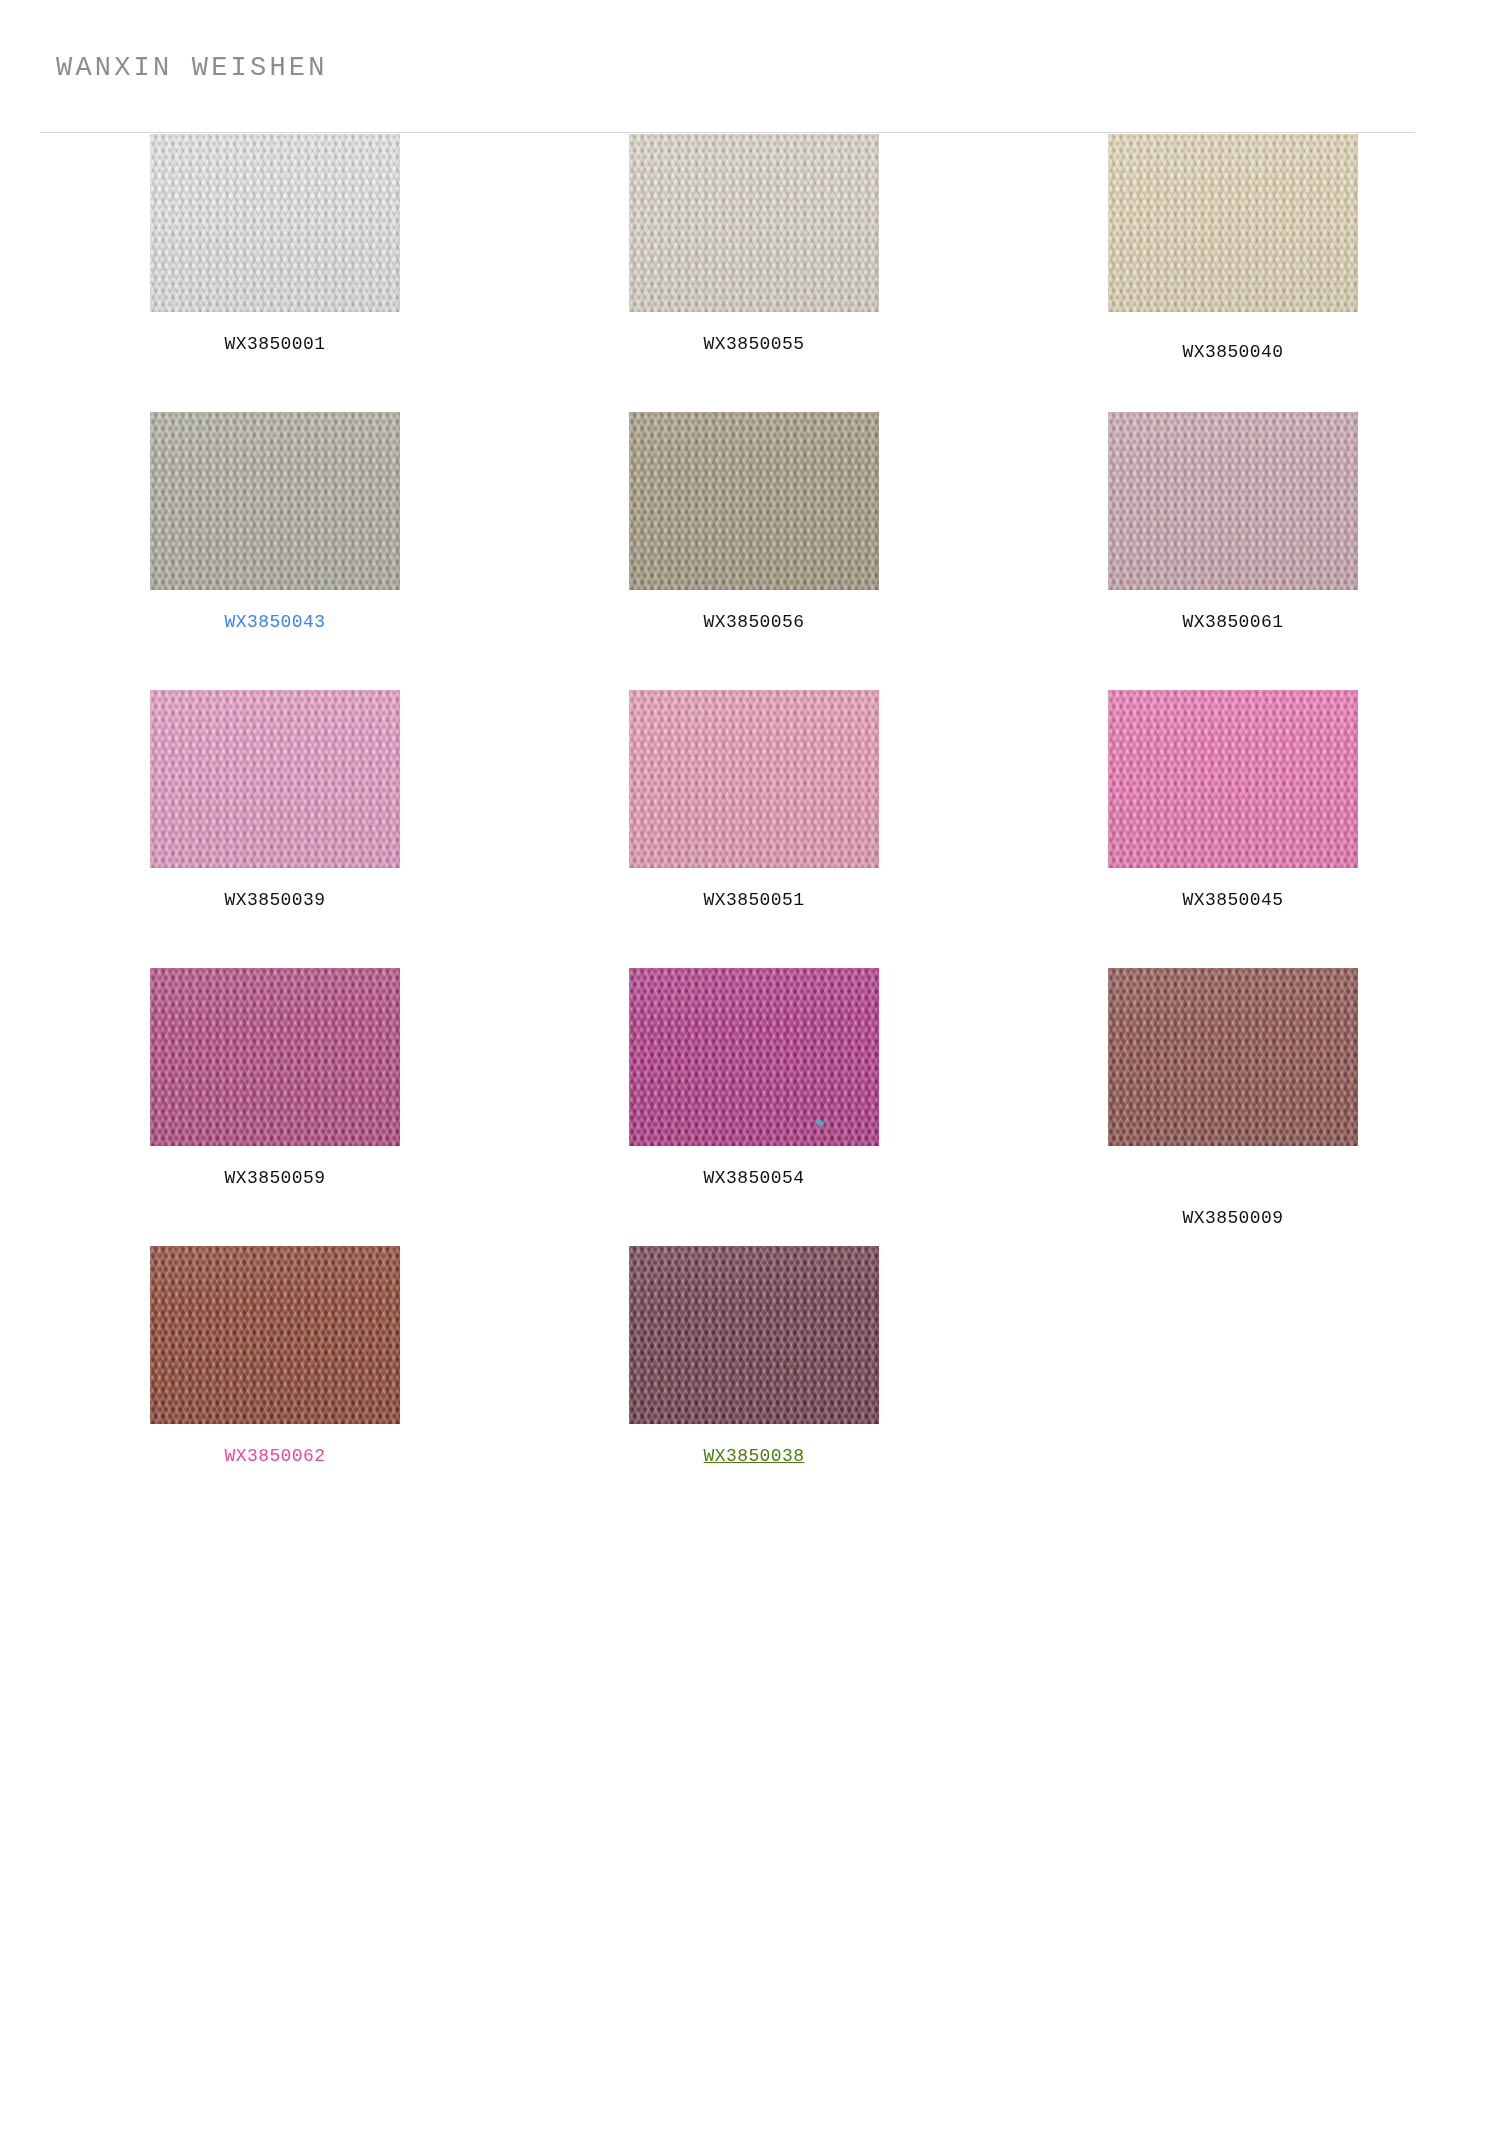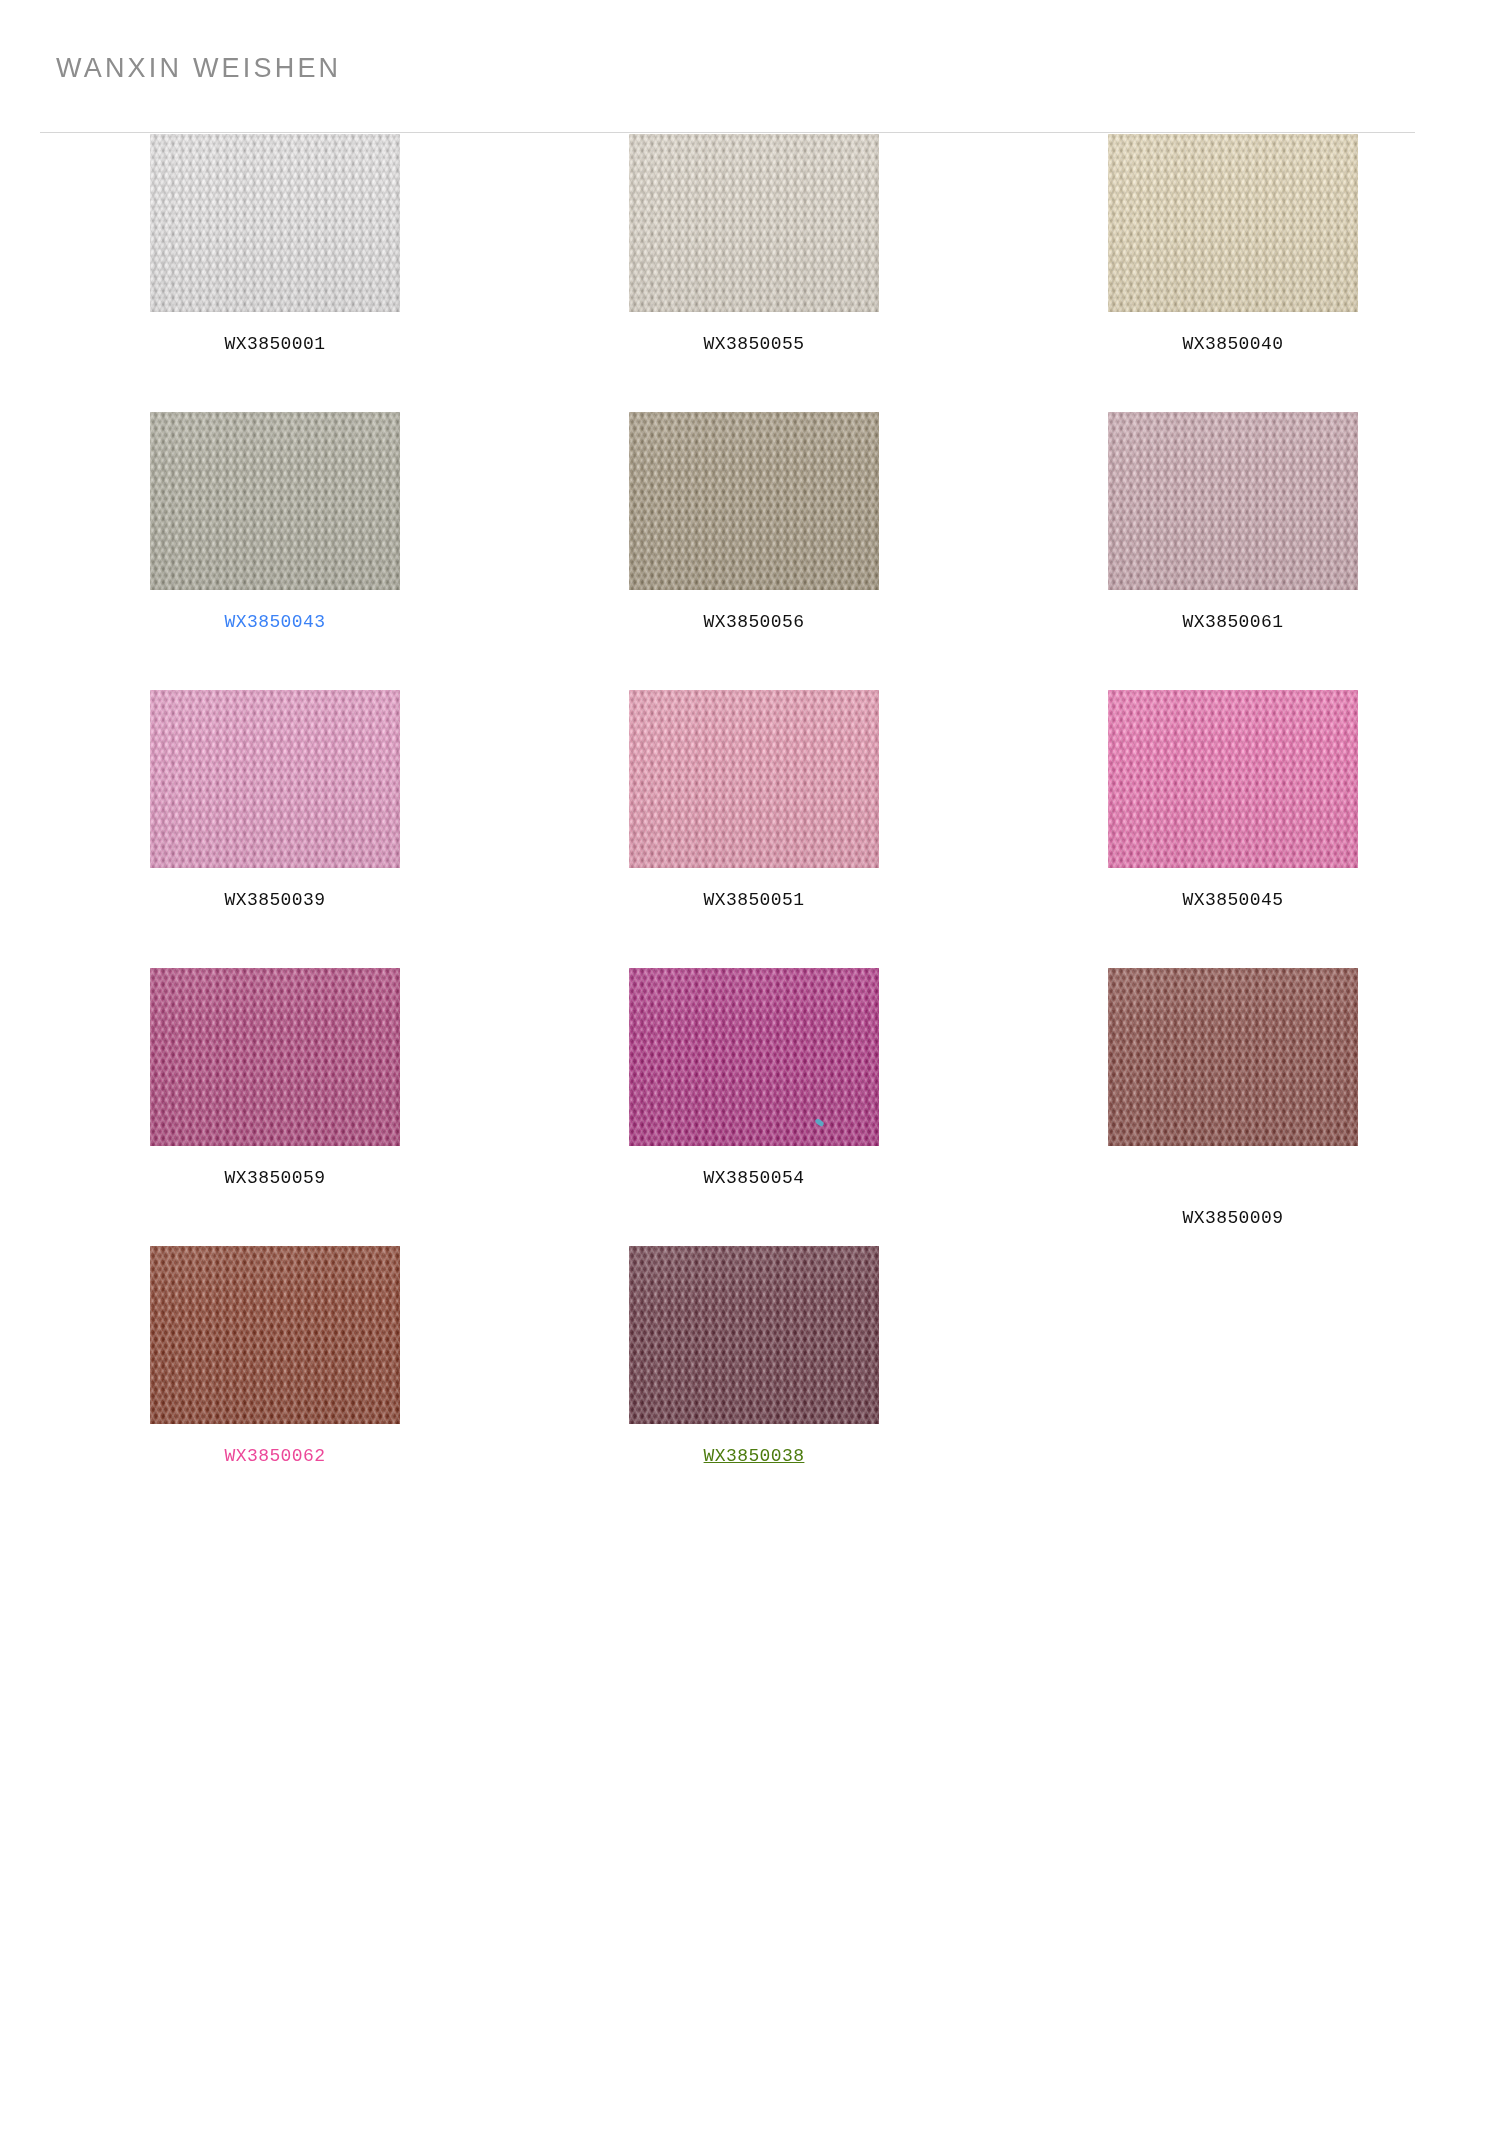--- a/index.html
+++ b/index.html
@@ -161,21 +161,21 @@
     font-weight: 400;
     letter-spacing: 0.4px;
     color: #111111;
     white-space: nowrap;
   }
 </style>
 </head>
 <body style="background: rgb(255, 255, 255);">
 
 <div class="page-header">
-  <div class="brand-title" style="color: rgb(141, 141, 141);">WANXIN WEISHEN</div>
+  <div class="brand-title" style="color: rgb(141, 141, 141); font-family: Liberation Mono, monospace;">WANXIN WEISHEN</div>
   <div class="header-rule" style="background: rgb(214, 214, 214);"></div>
 </div>
 
 <div class="swatch-grid" id="swatch-grid">
     <div class="swatch-cell">
       <div class="swatch-chip" style="background-color: rgb(236, 234, 234);">
         <div class="knit layer-cols"></div>
         <div class="knit layer-vees"></div>
         <div class="knit layer-rows"></div>
         <div class="knit layer-grain"></div>
@@ -194,21 +194,21 @@
       <div class="swatch-label" style="color: rgb(17, 17, 17);">WX3850055</div>
     </div>
     <div class="swatch-cell">
       <div class="swatch-chip" style="background-color: rgb(234, 220, 185);">
         <div class="knit layer-cols"></div>
         <div class="knit layer-vees"></div>
         <div class="knit layer-rows"></div>
         <div class="knit layer-grain"></div>
         <div class="knit layer-shade"></div>
       </div>
-      <div class="swatch-label" style="color: rgb(17, 17, 17);">WX3850040</div>
+      <div class="swatch-label" style="color: rgb(17, 17, 17); margin-top: 8px;">WX3850040</div>
     </div>
     <div class="swatch-cell">
       <div class="swatch-chip" style="background-color: rgb(178, 176, 160);">
         <div class="knit layer-cols"></div>
         <div class="knit layer-vees"></div>
         <div class="knit layer-rows"></div>
         <div class="knit layer-grain"></div>
         <div class="knit layer-shade"></div>
       </div>
       <div class="swatch-label" style="color: #3b82f6;">WX3850043</div>

